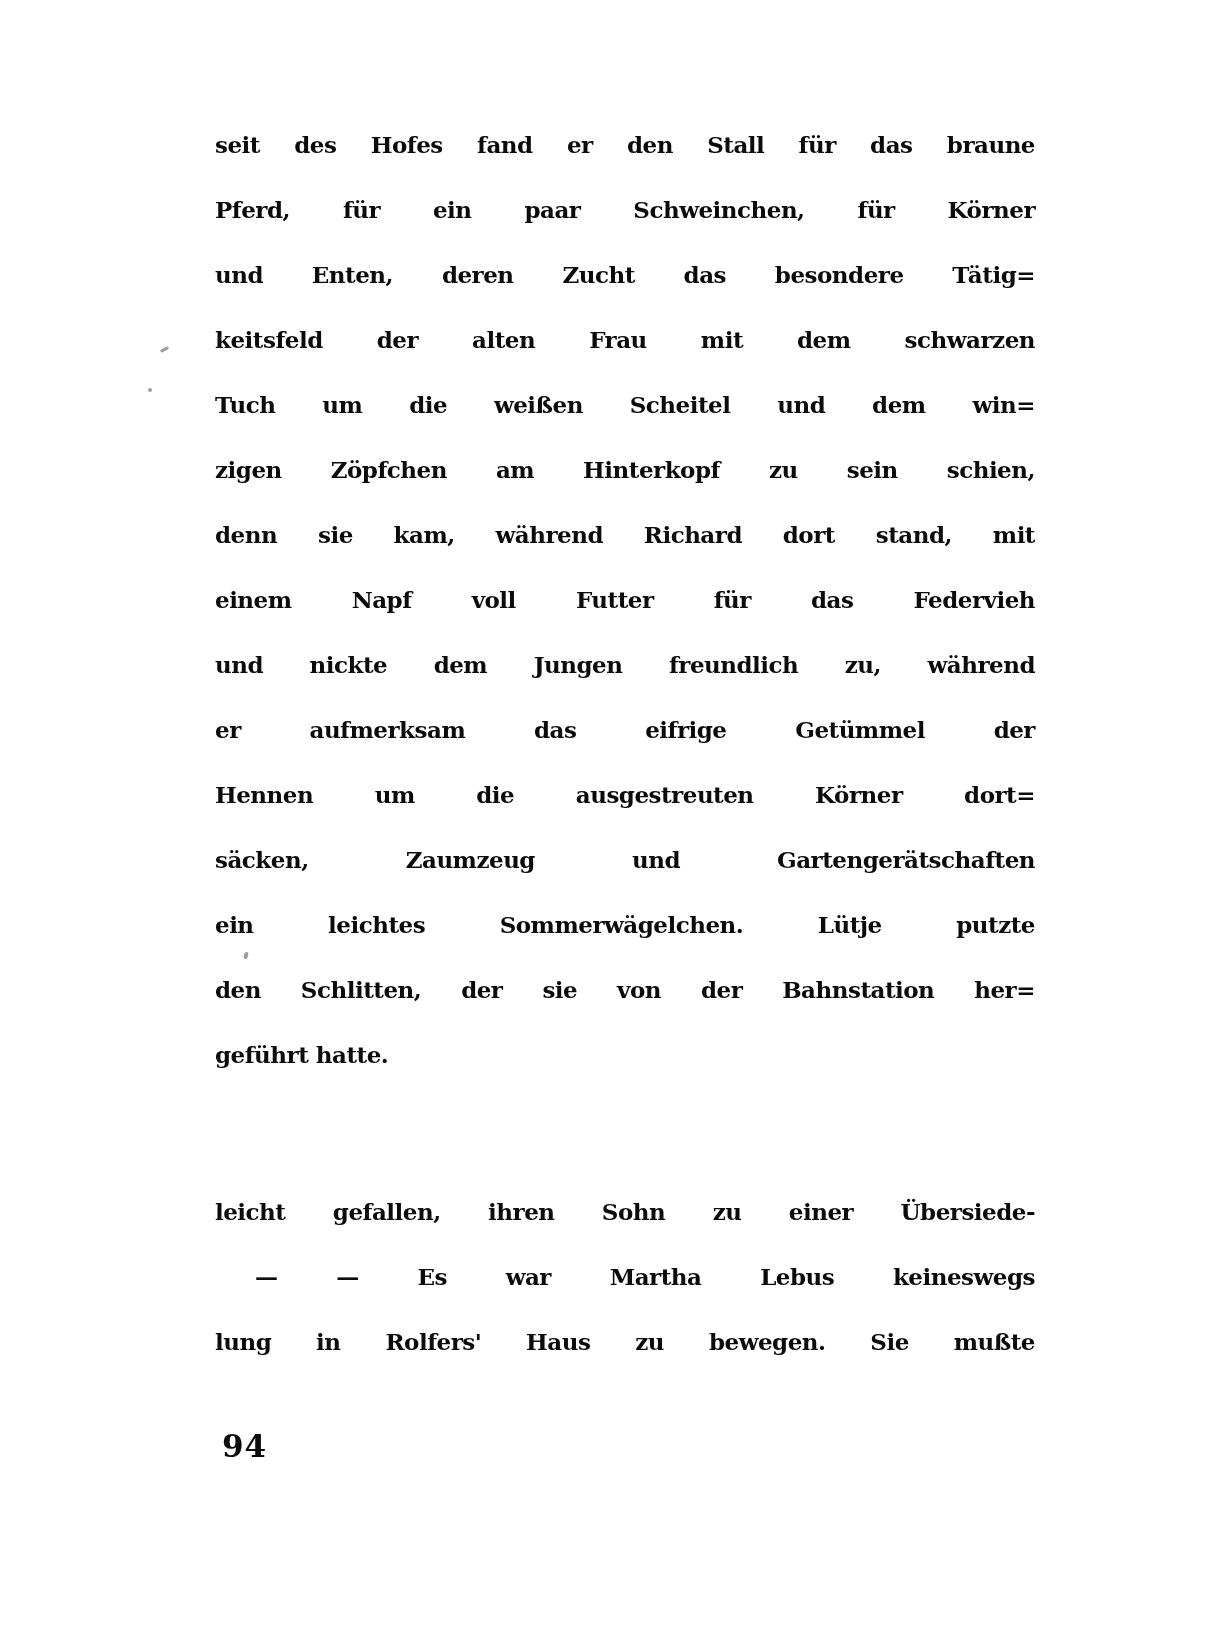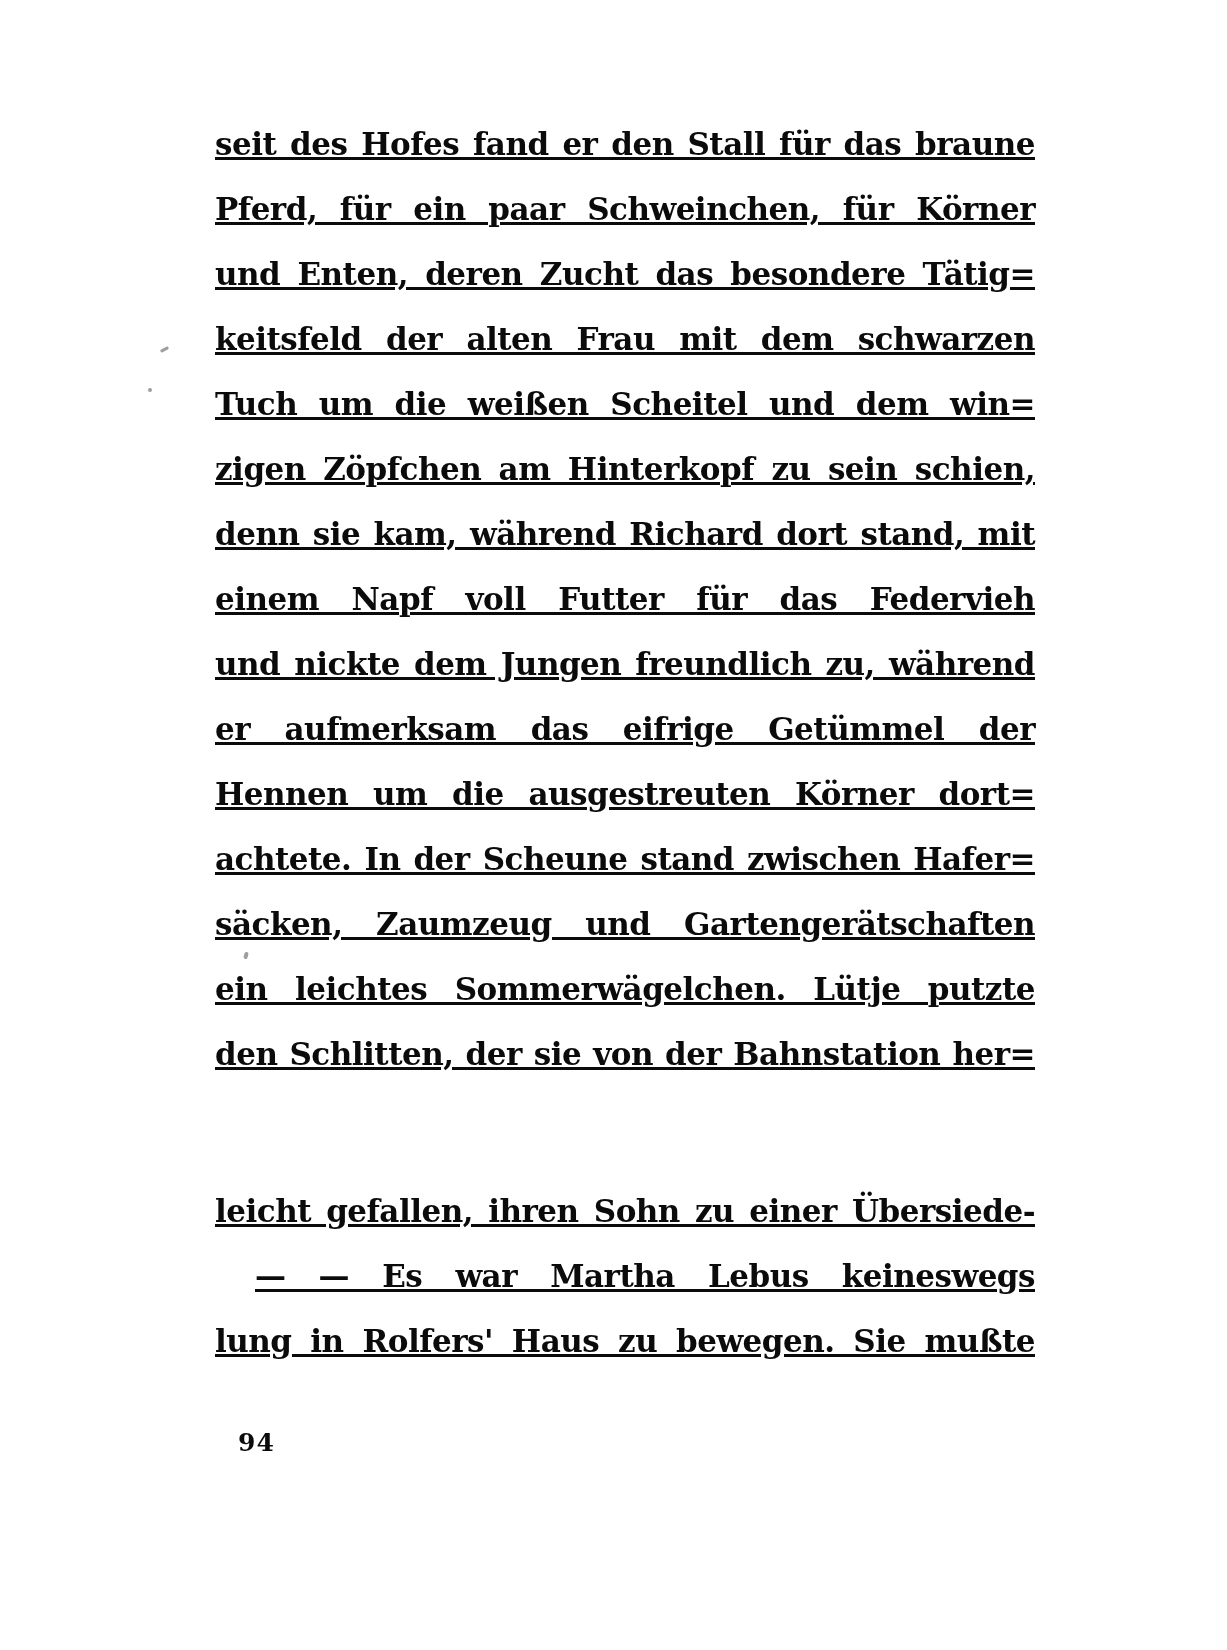--- a/index.html
+++ b/index.html
@@ -21,43 +21,41 @@
     position: absolute;
     top: 112px;
     left: 215px;
     width: 820px;
   }
   .para { margin: 0; padding: 0; }
   .para--second { margin-top: 92px; }
   .line {
     height: 65px;
     line-height: 65px;
-    font-size: 31px;
+    font-size: 23px;
     letter-spacing: -0.5px;
     text-align: justify;
     text-align-last: justify;
     text-justify: inter-word;
     white-space: nowrap;
     overflow: visible;
-    text-decoration: underline;
   }
   .line--flush {
     text-align: left;
     text-align-last: left;
   }
   .line--indent {
     padding-left: 40px;
   }
   .page-number {
     position: absolute;
     left: 222px;
     top: 1428px;
-    font-size: 25px;
+    font-size: 31px;
     letter-spacing: 1px;
-    margin-left: 16px;
   }
   .scan-artifact {
     position: absolute;
     background: #6a6a6a;
     opacity: 0.65;
     border-radius: 2px;
   }
   .artifact-1 { left: 160px; top: 348px; width: 9px; height: 3px; transform: rotate(-28deg); }
   .artifact-2 { left: 148px; top: 388px; width: 4px; height: 4px; border-radius: 50%; }
   .artifact-3 { left: 244px; top: 952px; width: 4px; height: 7px; transform: rotate(15deg); }
@@ -73,24 +71,24 @@
       <div class="line">Pferd, für ein paar Schweinchen, für Körner</div>
       <div class="line">und Enten, deren Zucht das besondere Tätig=</div>
       <div class="line">keitsfeld der alten Frau mit dem schwarzen</div>
       <div class="line">Tuch um die weißen Scheitel und dem win=</div>
       <div class="line">zigen Zöpfchen am Hinterkopf zu sein schien,</div>
       <div class="line">denn sie kam, während Richard dort stand, mit</div>
       <div class="line">einem Napf voll Futter für das Federvieh</div>
       <div class="line">und nickte dem Jungen freundlich zu, während</div>
       <div class="line">er aufmerksam das eifrige Getümmel der</div>
       <div class="line">Hennen um die ausgestreuten Körner dort=</div>
-      <div class="line">achtete. In der Scheune stand zwischen Hafer=</div>
       <div class="line">säcken, Zaumzeug und Gartengerätschaften</div>
       <div class="line">ein leichtes Sommerwägelchen. Lütje putzte</div>
       <div class="line">den Schlitten, der sie von der Bahnstation her=</div>
+      <div class="line line--flush">geführt hatte.</div>
     </section>
 
     <section class="para para--second">
       <div class="line">leicht gefallen, ihren Sohn zu einer Übersiede-</div>
       <div class="line line--indent">— — Es war Martha Lebus keineswegs</div>
       <div class="line">lung in Rolfers' Haus zu bewegen. Sie mußte</div>
     </section>
 
   </div>
 

